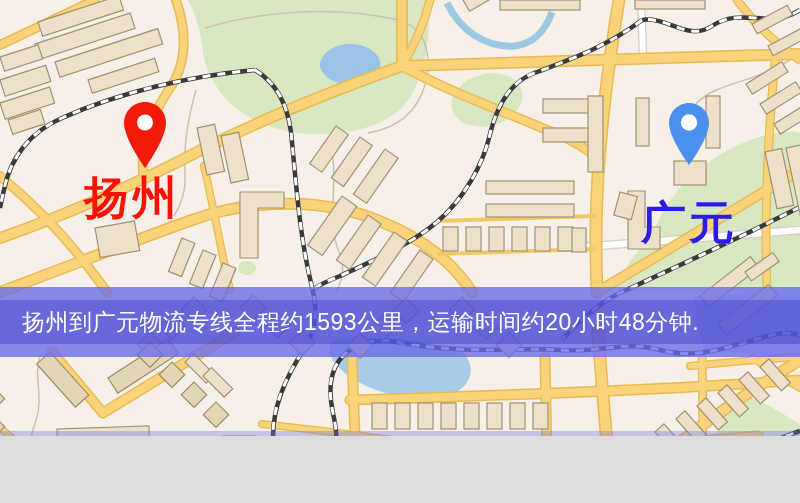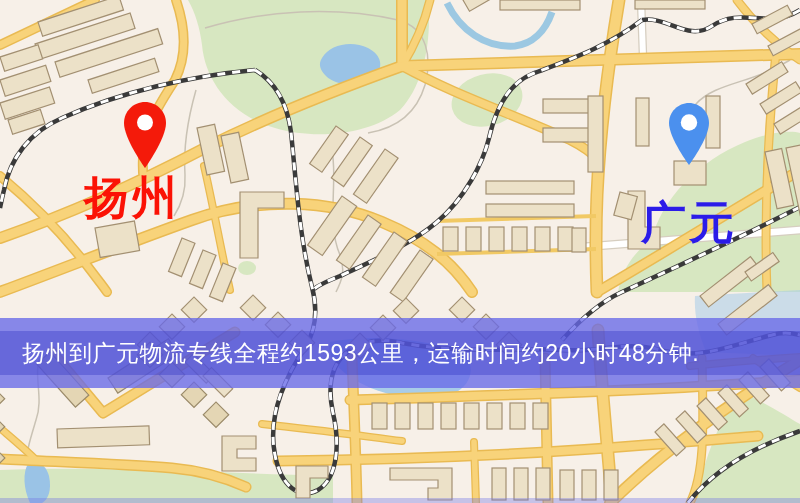--- a/index.html
+++ b/index.html
@@ -1,28 +1,28 @@
 <!DOCTYPE html>
 <html><head>
 <meta charset="utf-8">
 <style>
   html,body{margin:0;padding:0;background:#ddd;}
-  .stage{position:relative;width:800px;height:503px;overflow:hidden;
+  .stage{position:relative;width:800px;height:436px;overflow:hidden;
          font-family:"Liberation Sans","DejaVu Sans",sans-serif;background:#f7f0e8;}
   .map-svg{position:absolute;left:0;top:0;}
   .pin{position:absolute;width:48px;height:72px;}
   .pin-origin{left:121px;top:100px;}
   .pin-dest{left:666px;top:101px;width:46px;height:68px;}
   .place-label{position:absolute;font-family:"Liberation Serif","DejaVu Serif",serif;
                font-weight:700;font-size:45px;line-height:1;letter-spacing:3px;
                white-space:nowrap;text-shadow:0 0 1px rgba(255,255,255,.25);}
   .label-origin{left:84px;top:176px;color:#fb1205;}
   .label-dest{left:641px;top:181px;color:#2b1ce8;margin-top:20px;}
   .banner{position:absolute;left:0;top:287px;width:800px;height:70px;
-          background:rgba(104,105,232,0.78);display:flex;align-items:center;margin-top:31px;}
+          background:rgba(104,105,232,0.78);display:flex;align-items:center;}
   .banner-core{position:absolute;left:0;right:0;top:13px;bottom:13px;
                background:rgba(56,57,198,0.40);}
   .banner-text{position:relative;color:#ffffff;font-size:23px;padding-left:22px;
                letter-spacing:0.5px;white-space:nowrap;}
   .bottom-strip{position:absolute;left:0;bottom:0;width:800px;height:5px;
                 background:rgba(116,118,230,0.38);}
 </style>
 </head>
 <body>
 

